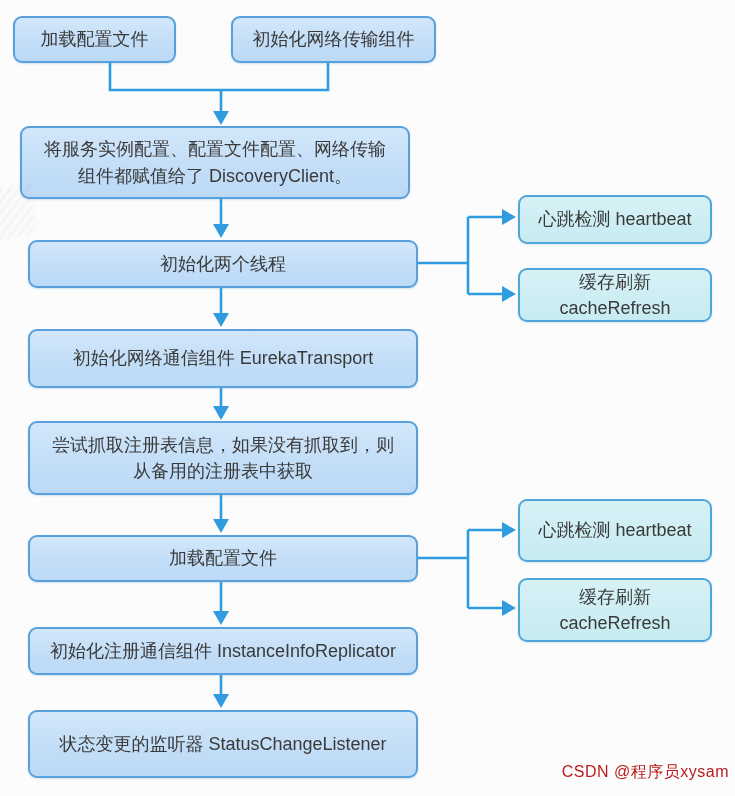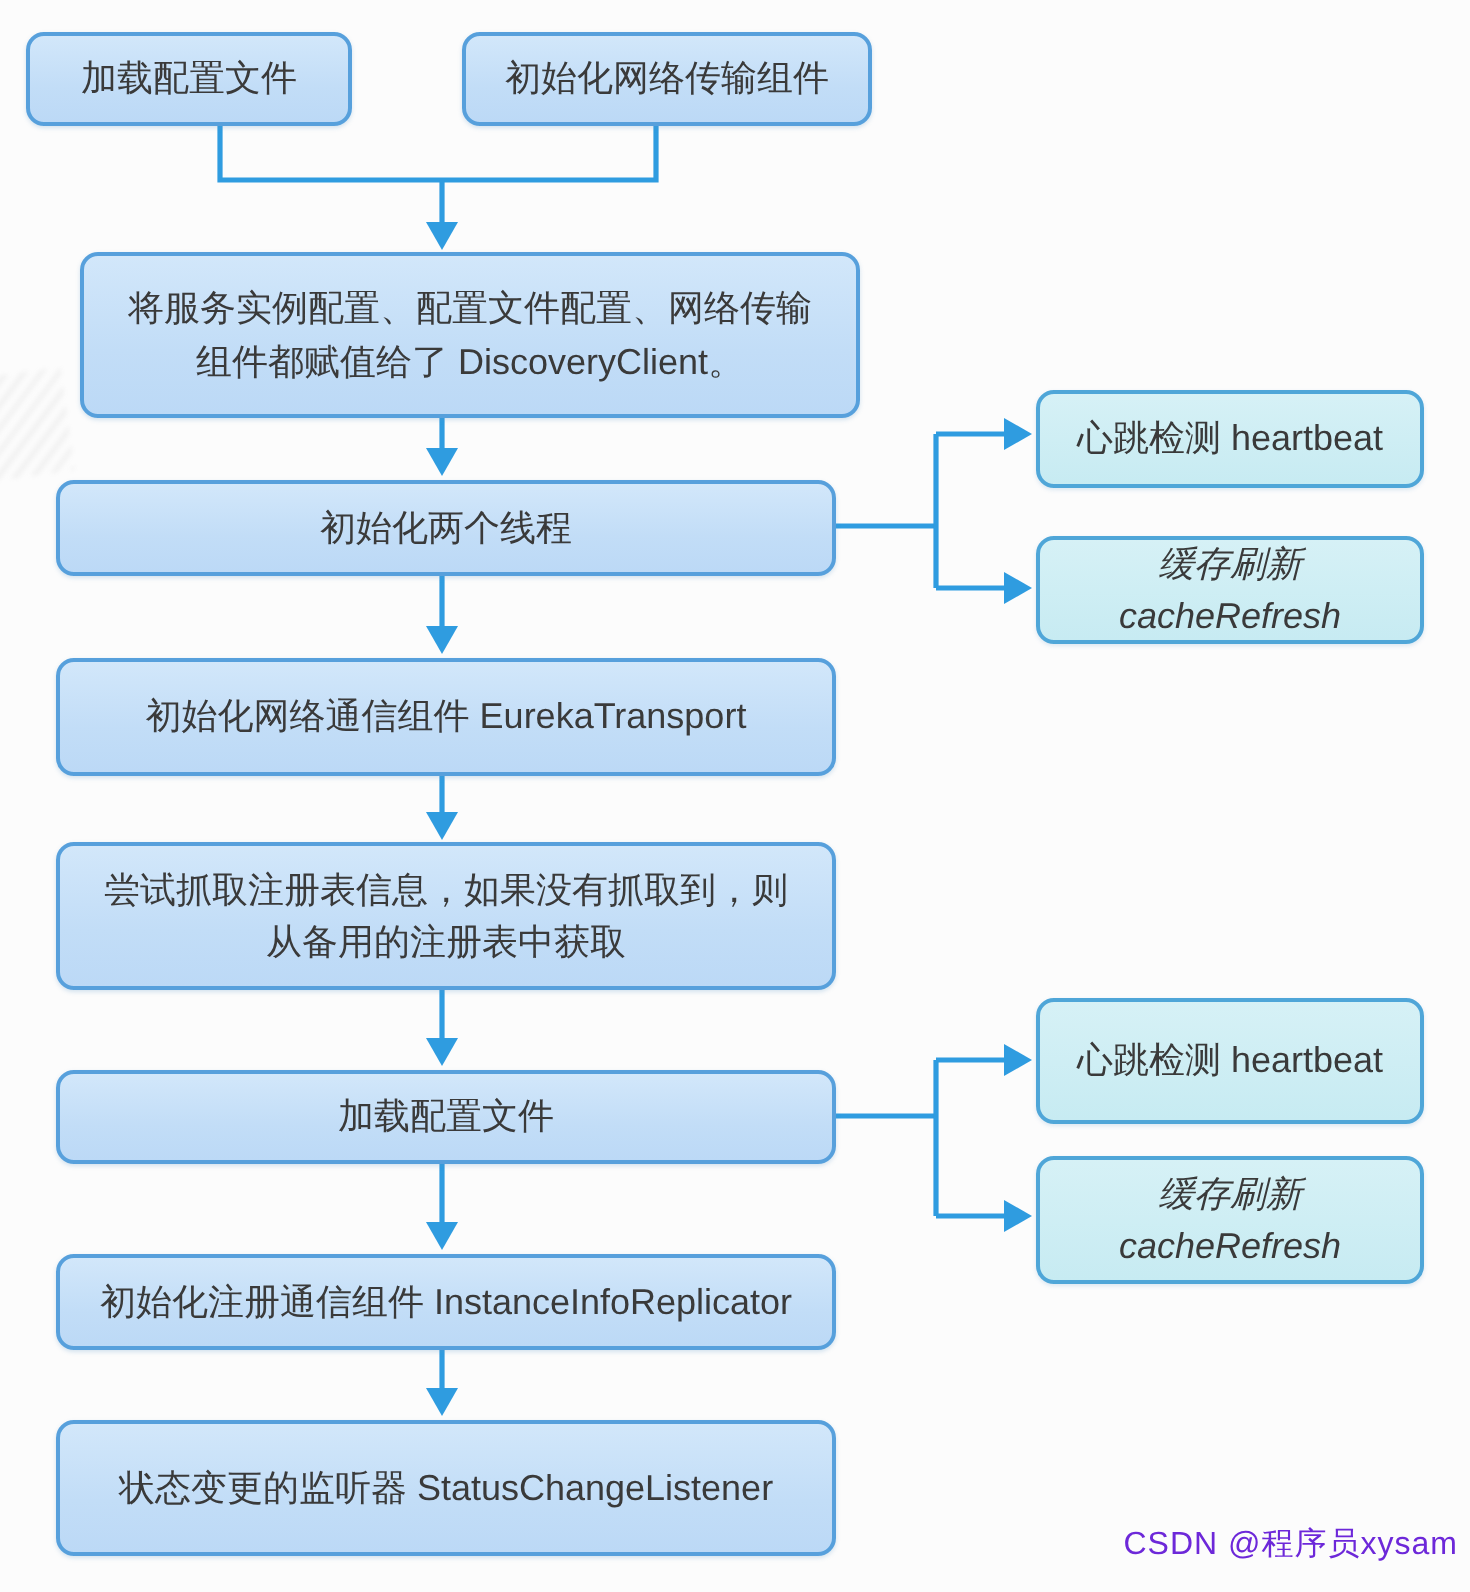--- a/index.html
+++ b/index.html
@@ -26,26 +26,26 @@
     background:linear-gradient(180deg,#d2e7fa 0%,#c2ddf7 60%,#bcd9f6 100%);
     border:2px solid #57a0dc;
     box-shadow:0 1px 2px rgba(90,150,200,0.25);
   }
   .node.side{
     background:linear-gradient(180deg,#d6f1f6 0%,#c7ebf2 100%);
     border:2px solid #4fa6d8;
     box-shadow:0 1px 2px rgba(90,150,200,0.2);
   }
   .node-label{display:block;}
-  .node-label .line{display:block;font-style:italic;}
+  .node-label .line{display:block;}
   .watermark{
     position:absolute;
     top:762px;right:6px;
     font-size:16px;
-    color:#6d28d9;
+    color:#b91c1c;
     letter-spacing:0.5px;
   }
   .smudge{
     position:absolute;
     left:-6px;top:186px;width:40px;height:52px;
     background:repeating-linear-gradient(135deg,rgba(150,150,150,0.18) 0 3px,rgba(255,255,255,0) 3px 7px);
     filter:blur(1px);
     transform:rotate(-8deg);
     opacity:0.5;
   }
@@ -96,21 +96,21 @@
   </svg>
 
   <div class="node main" style="left:13px;top:16px;width:163px;height:47px">
     <span class="node-label">加载配置文件</span>
   </div>
 
   <div class="node main" style="left:231px;top:16px;width:205px;height:47px">
     <span class="node-label">初始化网络传输组件</span>
   </div>
 
-  <div class="node main" style="left:40px;top:126px;width:390px;height:83px">
+  <div class="node main" style="left:20px;top:126px;width:390px;height:73px">
     <span class="node-label">将服务实例配置、配置文件配置、网络传输组件都赋值给了 DiscoveryClient。</span>
   </div>
 
   <div class="node main" style="left:28px;top:240px;width:390px;height:48px">
     <span class="node-label">初始化两个线程</span>
   </div>
 
   <div class="node main" style="left:28px;top:421px;width:390px;height:74px">
     <span class="node-label">尝试抓取注册表信息，如果没有抓取到，则从备用的注册表中获取</span>
   </div>

